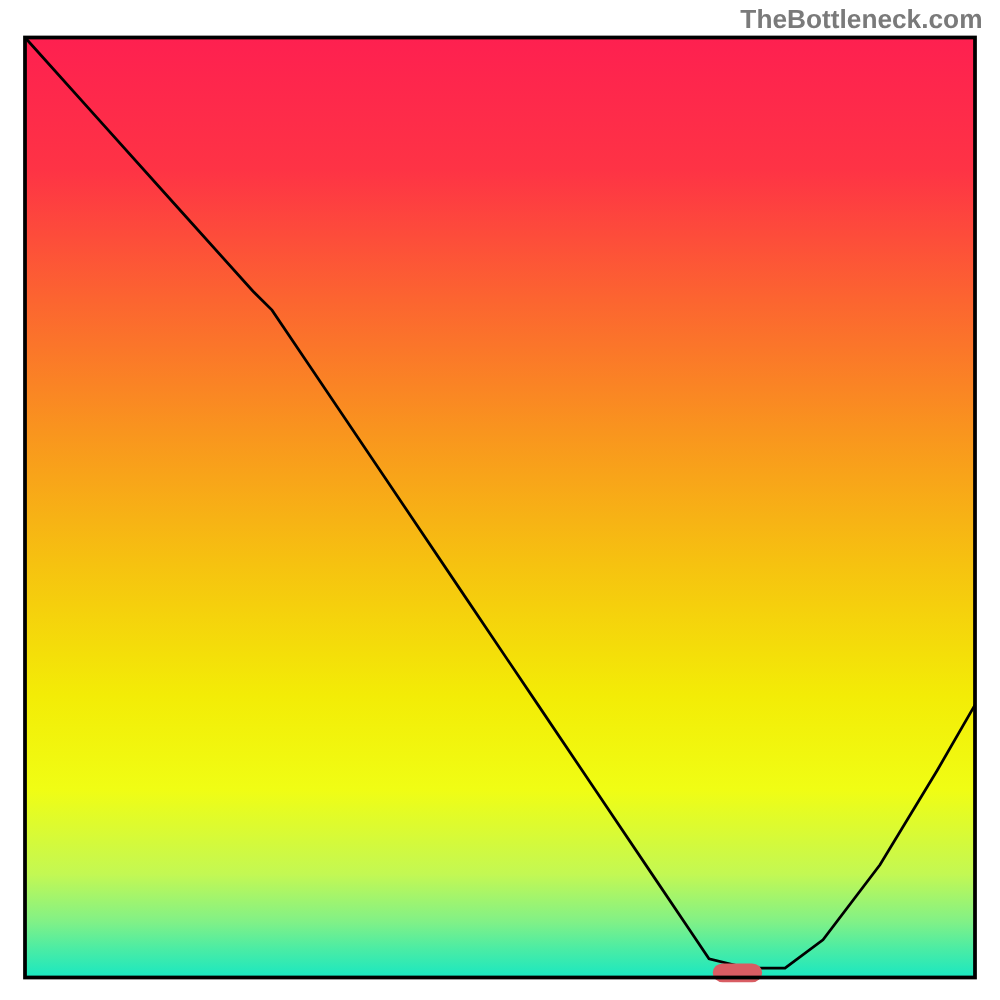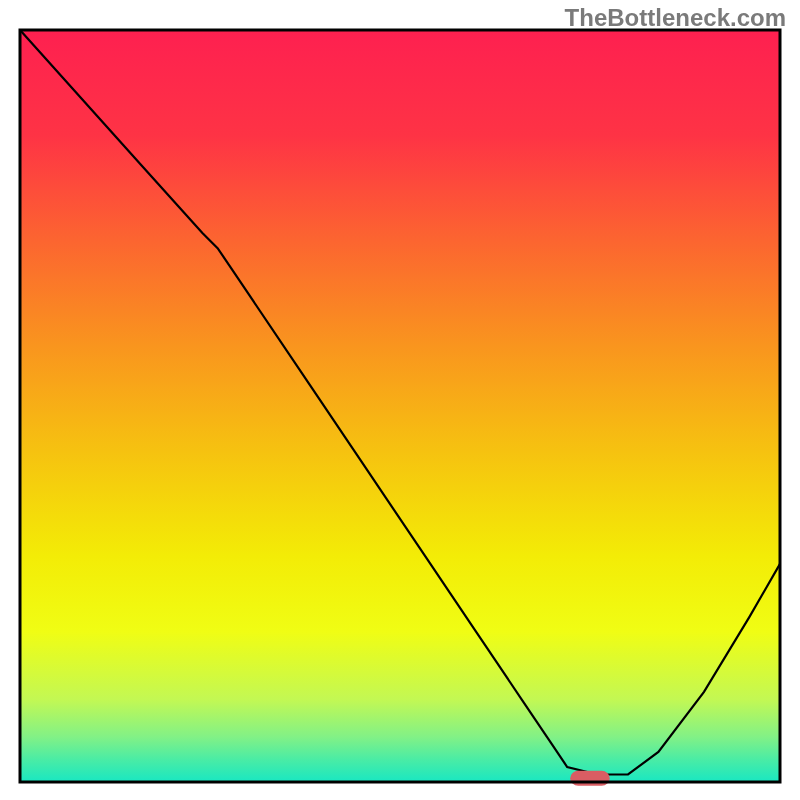--- a/index.html
+++ b/index.html
@@ -12,21 +12,21 @@
   }
   .container {
     position: relative;
     width: 800px;
     height: 800px;
   }
   .watermark {
     position: absolute;
     top: 4px;
     right: 14px;
-    font-size: 24px;
+    font-size: 21px;
     font-weight: bold;
     color: #7a7a7a;
     letter-spacing: 0px;
     z-index: 5;
   }
   svg {
     display: block;
   }
   .plot-line {
     fill: none;

